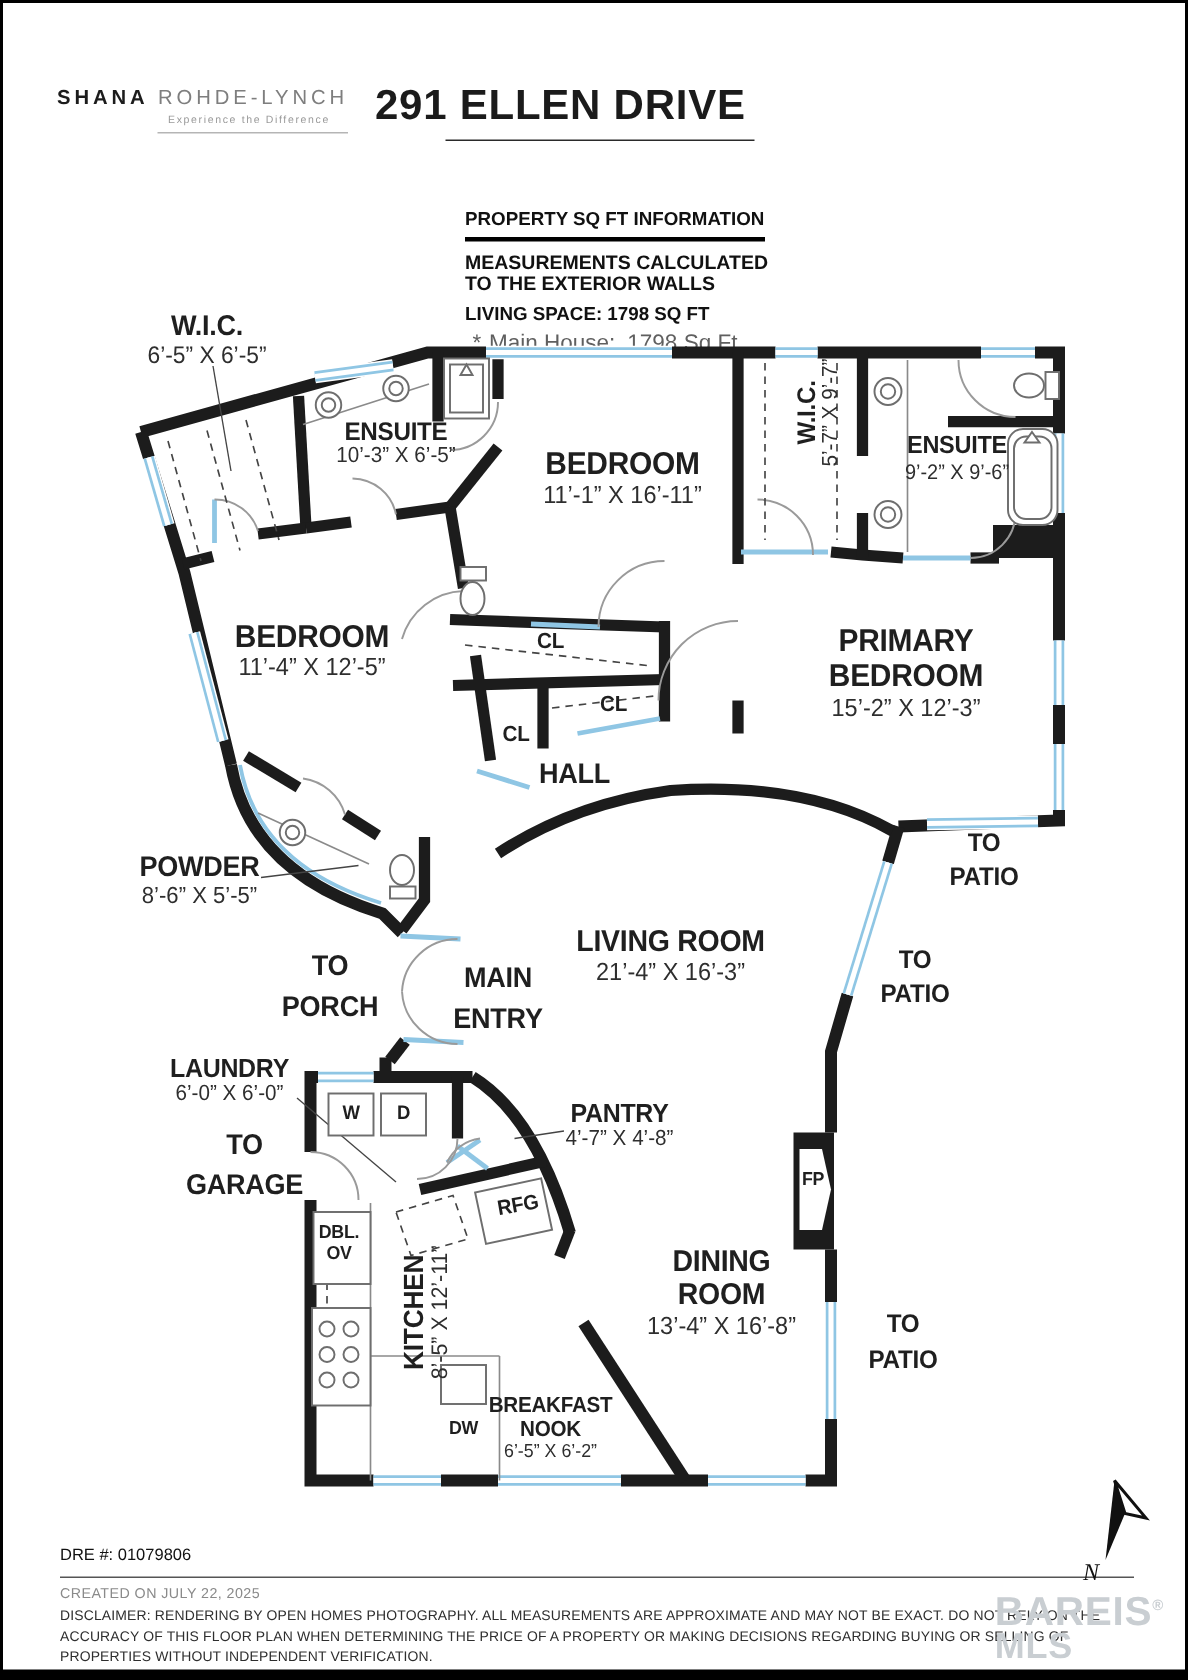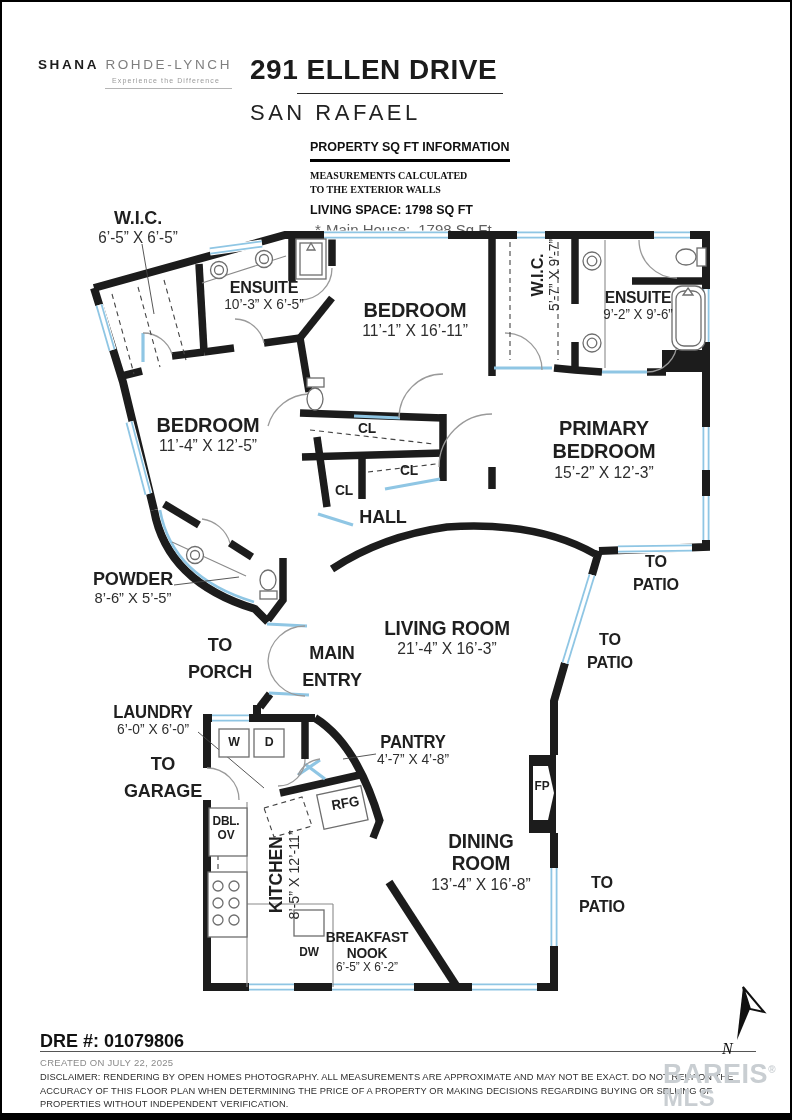--- a/index.html
+++ b/index.html
@@ -10,36 +10,36 @@
   .logo-line { font-size:13.5px; letter-spacing:2.6px; }
   .logo-primary { font-weight:bold; color:#1c1c1c; }
   .logo-secondary { color:#7e7e7e; border-bottom:1px solid #b5b5b5; padding-bottom:16px; }
   .logo-tagline { font-size:7px; letter-spacing:1.1px; color:#9a9a9a; text-align:center; margin-top:5px; margin-left:62px; }
   .title-block { position:absolute; left:248px; top:52px; width:300px; text-align:left; }
   .addr-title { font-size:28px; font-weight:bold; color:#1b1b1b; letter-spacing:.5px; white-space:nowrap; }
   .title-rule { width:206px; height:0; border-top:1.6px solid #2a2a2a; margin:7px auto 6px auto; }
   .addr-city { font-size:22px; color:#222; letter-spacing:3.5px; font-weight:400; }
   .propinfo { position:absolute; left:308px; top:135px; }
   .pi-head { font-size:12.5px; font-weight:bold; color:#111; border-bottom:3px solid #000; padding-bottom:5px; display:inline-block; }
-  .pi-note { font-size:10px; font-weight:bold; color:#111; line-height:14px; margin-top:7px;font-family:Liberation Serif, serif; }
+  .pi-note { font-size:13px; font-weight:bold; color:#111; line-height:14px; margin-top:7px; }
   .pi-living { font-size:12.5px; font-weight:bold; color:#111; margin-top:6px; }
   .pi-sub { font-size:15px; color:#5f5f5f; margin-top:4px; }
   .pi-star { display:inline-block; width:16px; text-align:center; }
   .pi-val { margin-left:8px; }
   
   .rl { position:absolute; text-align:center; color:#1f1f1f; line-height:1.08; white-space:nowrap;
         transform:translateX(-50%) scaleX(.95); transform-origin:center top; }
   .rn { font-weight:bold; letter-spacing:-0.2px; }
   .rd { font-weight:400; color:#2e2e2e; }
   .rot { transform:translate(-50%,-50%) rotate(-90deg) scaleX(.95); }
   .tilt { transform:translateX(-50%) rotate(-10deg) scaleX(.95); }
   svg.plan { position:absolute; left:0; top:0; }
   
   .f-presented { position:absolute; left:38px; top:1008px; font-size:15px; font-weight:bold; color:#111; letter-spacing:.2px; }
-  .f-dre { position:absolute; left:38px; top:1029px; font-size:18px; font-weight:bold; color:#111; }
+  .f-dre { position:absolute; left:38px; top:1029px; font-size:11px; font-weight:normal; color:#111; }
   .f-rule { position:absolute; left:38px; top:1049px; width:716px; border-top:1px solid #555; }
   .f-created { position:absolute; left:38px; top:1055px; font-size:9.5px; color:#8a8a8a; letter-spacing:.3px; }
   .f-disc { position:absolute; left:38px; top:1069px; width:700px; font-size:9.3px; color:#2e2e2e; line-height:13.5px; letter-spacing:.1px; }
   .compass { position:absolute; left:700px; top:980px; width:80px; height:80px; }
   .compass-n { position:absolute; left:20px; top:58px; font-family:"Liberation Serif", serif; font-style:italic; font-size:16px; color:#111; }
   .watermark { position:absolute; right:14px; bottom:4px; text-align:left; color:#c9ced2; line-height:.92; }
   .wm1 { font-size:27px; font-weight:bold; letter-spacing:.5px; }
   .wm-reg { font-size:10px; vertical-align:super; }
   .wm2 { font-size:24px; font-weight:bold; letter-spacing:.5px; }
 </style>
@@ -48,21 +48,20 @@
 
 <div class="page">
 
   <div class="logo">
     <div class="logo-line"><span class="logo-primary">SHANA</span> <span class="logo-secondary">ROHDE-LYNCH</span></div>
     <div class="logo-tagline">Experience the Difference</div>
   </div>
   <div class="title-block">
     <div class="addr-title">291 ELLEN DRIVE</div>
     <div class="title-rule"></div>
-    <div class="addr-city">SAN RAFAEL</div>
   </div>
   <div class="propinfo">
     <div class="pi-head">PROPERTY SQ FT INFORMATION</div>
     <div class="pi-note">
       <div>MEASUREMENTS CALCULATED</div>
       <div>TO THE EXTERIOR WALLS</div>
     </div>
     <div class="pi-living">LIVING SPACE: 1798 SQ FT</div>
     <div class="pi-sub"><span class="pi-star">*</span><span>Main House:</span><span class="pi-val">1798 Sq Ft</span></div>
   </div>

